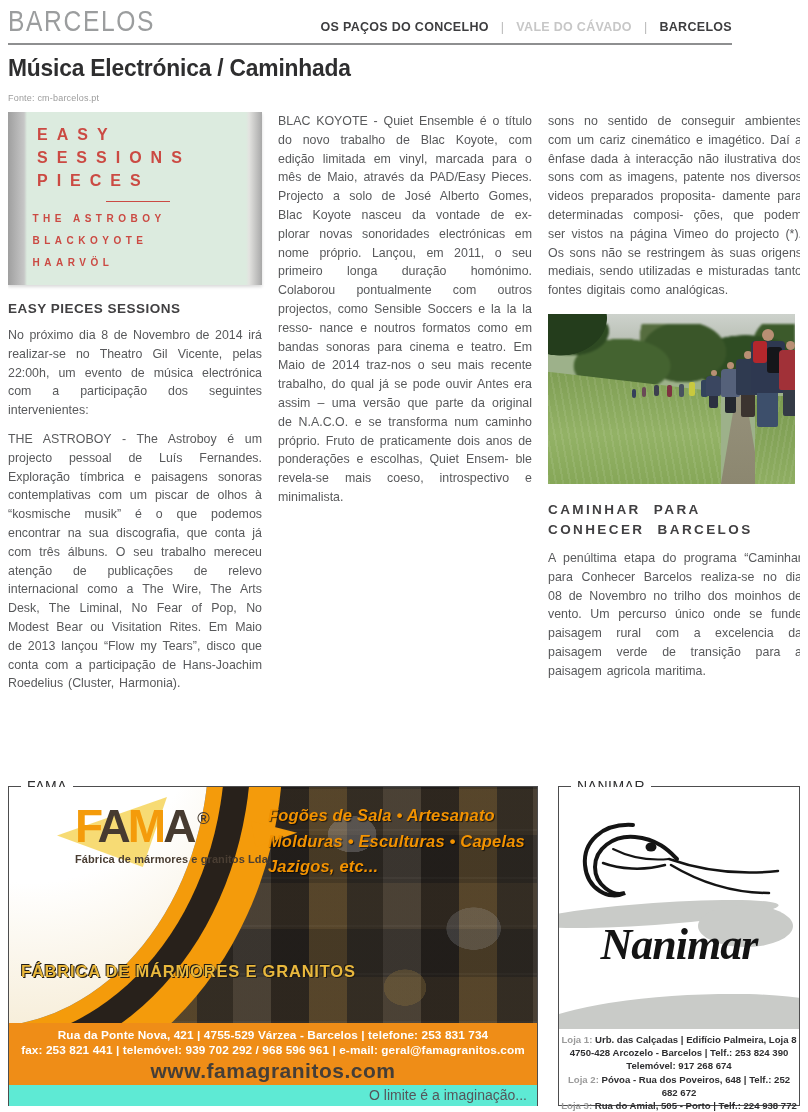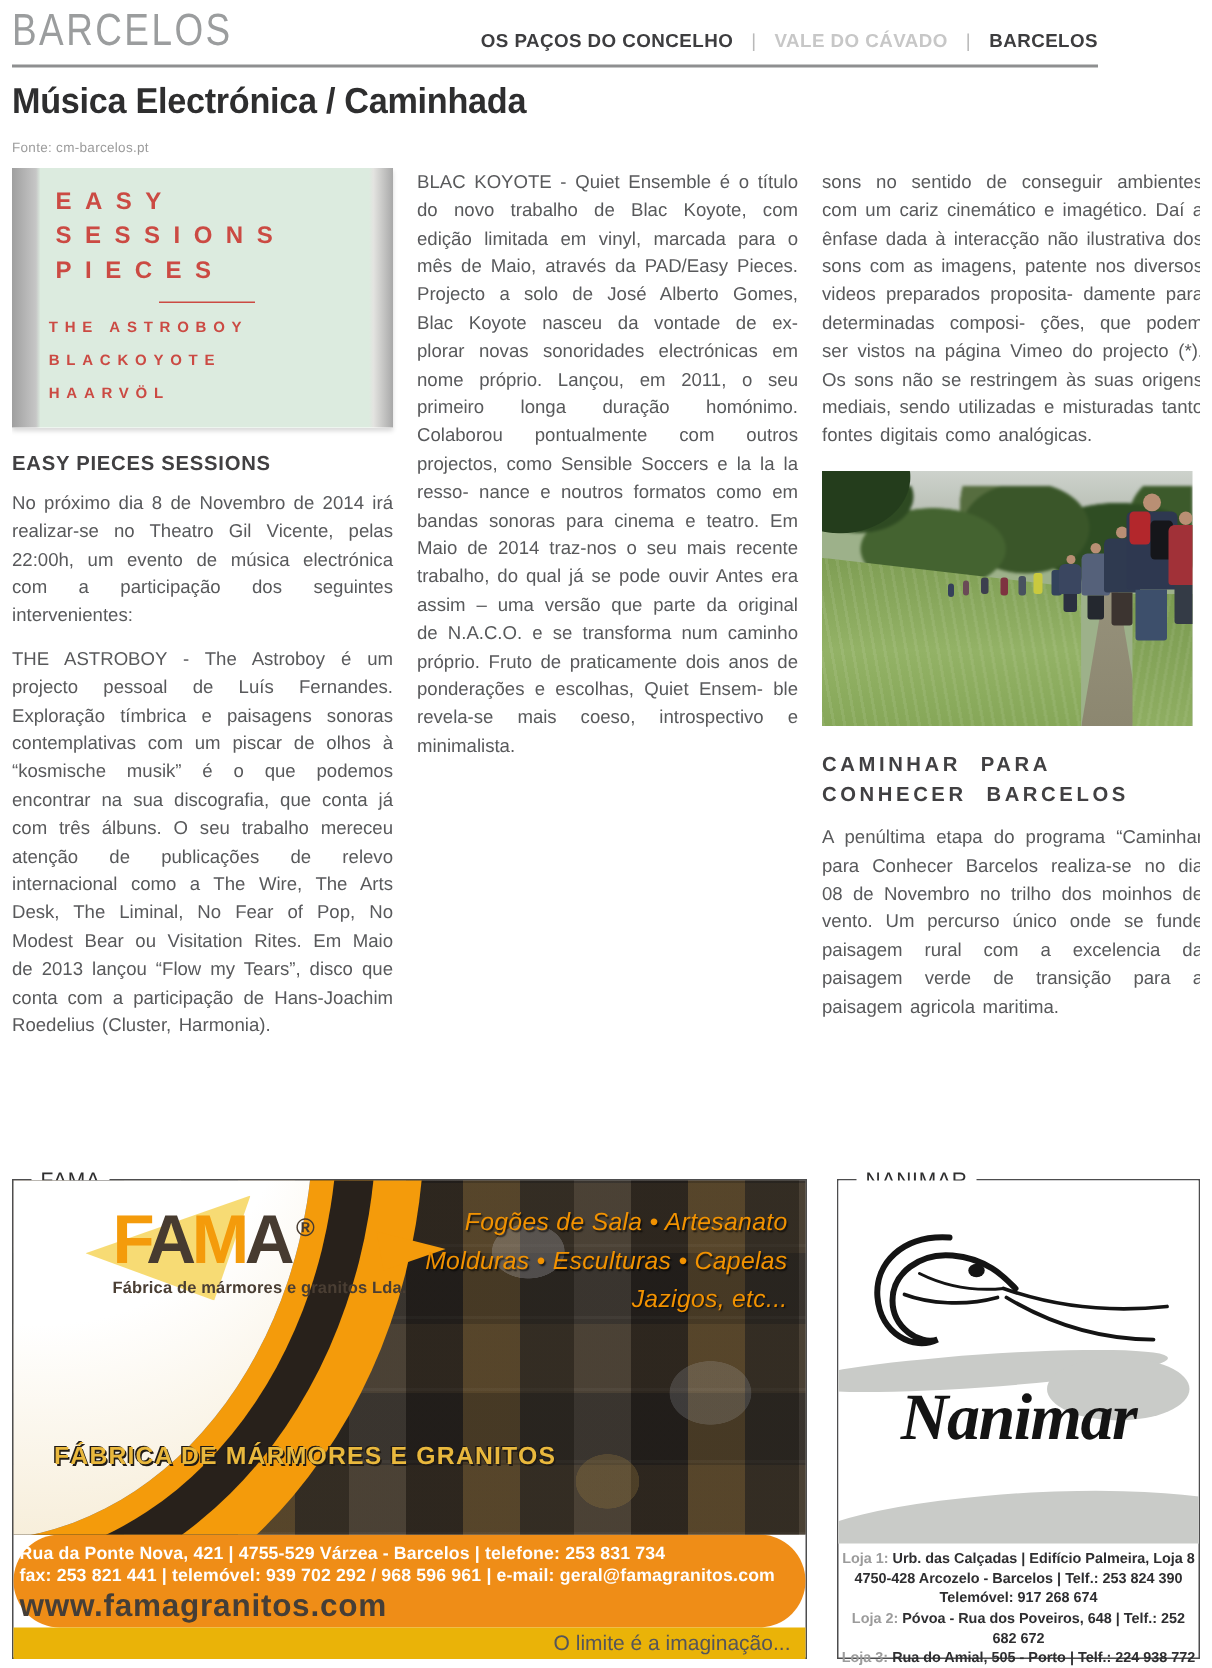--- a/index.html
+++ b/index.html
@@ -83,28 +83,28 @@
   .fama-ellipse { position:absolute; top:-320px; left:-250px; width:450px; height:560px; border-radius:50%;
       background:radial-gradient(circle at 60% 45%, #ffffff 40%, #f7eeda 75%, #efe2c4 100%);
       box-shadow:0 0 0 16px #f49b0b, 0 0 0 42px #28211b, 0 0 0 74px #f49b0b; }
   .fama-logo { position:absolute; top:16px; left:66px; }
   .logo-tri { position:absolute; left:-18px; top:-6px; width:110px; height:70px; background:#f6d55c; clip-path:polygon(0 55%, 100% 0, 78% 100%); opacity:.85; }
   .logo-tri2 { position:absolute; right:-26px; bottom:18px; width:46px; height:26px; background:#f49b0b; clip-path:polygon(0 0, 100% 45%, 10% 100%); }
   .logo-word { position:relative; font-size:46px; font-weight:800; letter-spacing:-3px; line-height:1; }
   .lt-o { color:#f49b0b; } .lt-d { color:#473b30; }
   .logo-reg { font-size:17px; font-weight:700; color:#473b30; vertical-align:18px; letter-spacing:0; margin-left:4px; }
   .logo-sub { position:relative; font-size:11px; font-weight:700; color:#4a3e33; margin-top:4px; letter-spacing:.1px; }
-  .fama-services { position:absolute; top:16px; right:12px; text-align:right; color:#f29200; font-weight:400; font-style:italic;
+  .fama-services { position:absolute; top:16px; right:12px; text-align:left; color:#f29200; font-weight:700; font-style:italic;
       font-size:16.5px; line-height:1.55; text-shadow:1px 1px 1px rgba(0,0,0,.65); letter-spacing:.2px; }
-  .fama-banner { position:absolute; left:27px; bottom:42px; font-size:16.5px; font-weight:700; color:#e9b83d; letter-spacing:.8px;
+  .fama-banner { position:absolute; left:12px; bottom:42px; font-size:16.5px; font-weight:700; color:#e9b83d; letter-spacing:.8px;
       text-shadow:1px 1px 0 #201b16, -1px -1px 0 #201b16;text-align:center; }
-  .fama-contact { background:#ef8d17; color:#fff; text-align:left; padding:5px 4px 3px; height:62px;border-radius:31px; }
+  .fama-contact { background:#ef8d17; color:#fff; text-align:center; padding:5px 4px 3px; height:62px; }
   .fama-contact .cline { font-size:11.8px; font-weight:700; line-height:15px; letter-spacing:.1px; }
   .fama-web { font-size:21px; font-weight:700; color:#453e37; margin-top:1px; letter-spacing:.5px; }
-  .fama-tagline { background:#eab308; text-align:right; font-size:14px; color:#55555a; padding:2px 10px 3px; height:21px; }
+  .fama-tagline { background:#5eead4; text-align:right; font-size:14px; color:#55555a; padding:2px 10px 3px; height:21px; }
 
   .nanimar { flex:1; }
   .nanimar-art { position:relative; height:242px; overflow:hidden; background:#fff; }
   .swoosh-top { position:absolute; left:-30px; top:116px; width:250px; height:22px; background:#c9cbc8; border-radius:50%; transform:rotate(-4deg); }
   .swoosh-dot { position:absolute; right:6px; top:118px; width:95px; height:42px; background:#c9cbc8; border-radius:50%; }
   .swoosh-bottom { position:absolute; left:-30px; bottom:-26px; width:320px; height:60px; background:#c9cbc8; border-radius:50%; transform:rotate(-3deg); }
   .shrimp { position:absolute; left:14px; top:26px; }
   .nanimar-brand { position:absolute; left:0; right:0; top:132px; text-align:center; font-family:"Liberation Serif", serif;
       font-style:italic; font-weight:700; font-size:44px; color:#141414; letter-spacing:-1px; }
   .nanimar-sub { position:absolute; left:0; right:0; top:184px; text-align:center; font-family:"Liberation Serif", serif;

